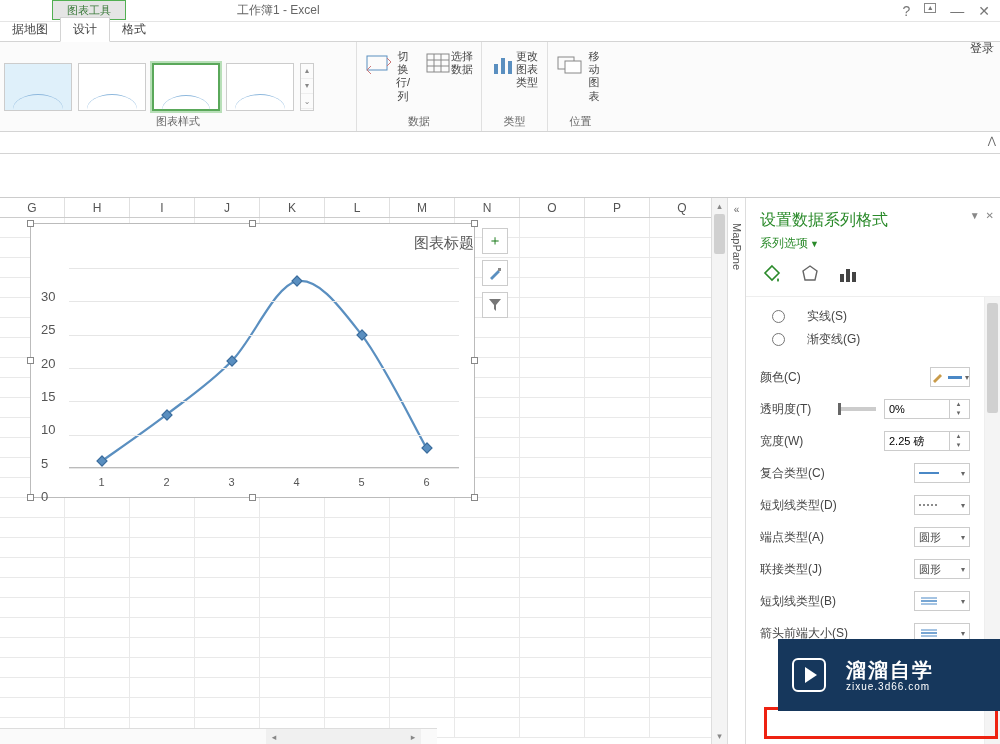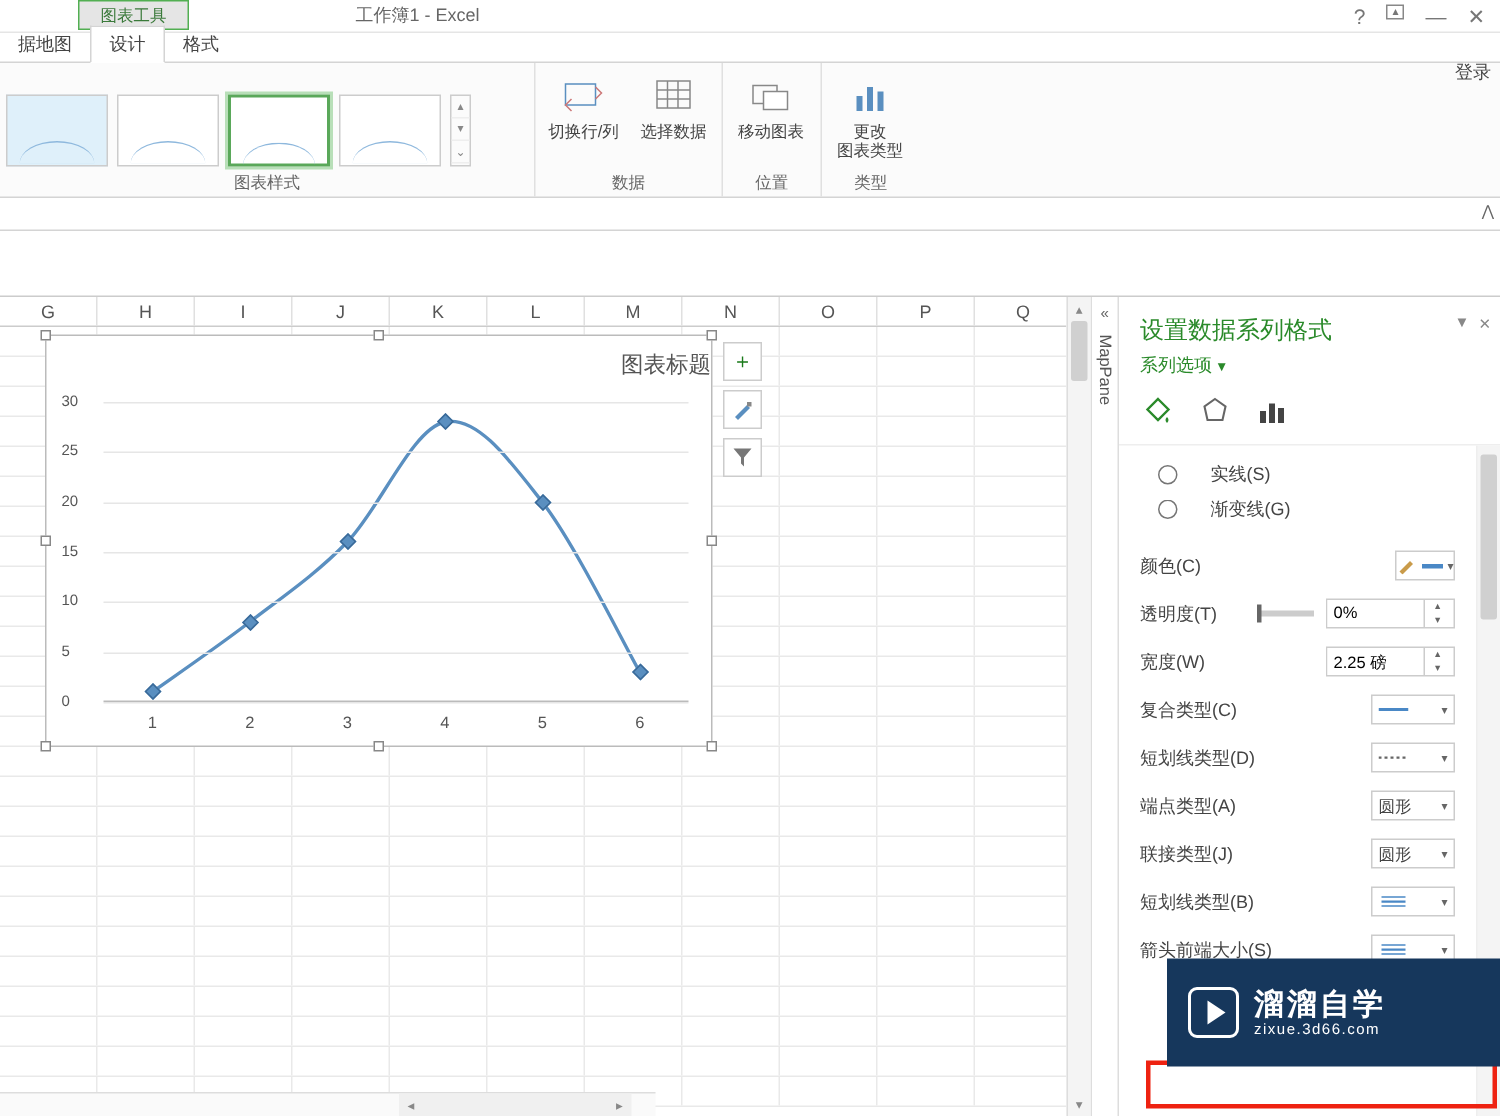--- a/index.html
+++ b/index.html
@@ -22,21 +22,21 @@
   .ribbon-body { height: 90px; background: #fbfbfb; border-bottom: 1px solid #d4d4d4; display: flex; }
   .styles-gallery { display: flex; align-items: center; padding: 6px 4px; flex: 0 0 356px; position: relative; }
   .style-thumb { width: 68px; height: 48px; border: 1px solid #ccc; background: #fff; margin-right: 6px; position: relative; }
   .style-thumb.active { border: 2px solid #5aa85a; box-shadow: 0 0 0 2px #b8dfb8; }
   .style-thumb::after { content:""; position:absolute; left:8px; right:8px; top:30px; height:14px; border-top:1px solid #8eb8dd; border-radius: 50% 50% 0 0 / 100% 100% 0 0; }
   .styles-dd { width: 14px; height: 48px; border: 1px solid #ccc; display:flex; flex-direction:column; }
   .styles-dd div { flex:1; display:flex; align-items:center; justify-content:center; color:#888; font-size:8px; border-bottom:1px solid #eee; }
   .group-label { position:absolute; bottom:2px; left:0; right:0; text-align:center; font-size:11px; color:#666; }
 
   .ribbon-group { border-left: 1px solid #e0e0e0; padding: 6px 8px 16px; position:relative; display:flex; gap:12px; align-items:flex-start; }
-  .ribbon-btn { display:flex; flex-direction:column; align-items:center; width:48px; cursor:pointer; }
+  .ribbon-btn { display:flex; flex-direction:row; width:48px; cursor:pointer; }
   .ribbon-btn .ic { width:32px; height:32px; display:flex; align-items:center; justify-content:center; position:relative; }
   .ribbon-btn .lbl { font-size:11px; text-align:center; line-height:1.2; margin-top:2px; }
 
   
   .toolbar-strip { height: 22px; border-bottom: 1px solid #d4d4d4; background:#fff; position:relative; }
   .toolbar-strip .collapse { position:absolute; right:4px; top:3px; font-size:10px; color:#666; cursor:pointer; }
 
   .blank-strip { height: 44px; border-bottom: 1px solid #ccc; }
 
   
@@ -49,21 +49,21 @@
   .grid .row .cell { flex:0 0 65px; border-right:1px solid #e9e9e9; }
 
   
   .chart-box { position:absolute; left:30px; top:25px; width:445px; height:275px; background:#fff; border:1px solid #bbb; }
   .chart-box .handle { position:absolute; width:7px; height:7px; background:#fff; border:1px solid #888; }
   .chart-box .h-nw{left:-4px;top:-4px;} .chart-box .h-n{left:50%;top:-4px;margin-left:-4px;} .chart-box .h-ne{right:-4px;top:-4px;}
   .chart-box .h-w{left:-4px;top:50%;margin-top:-4px;} .chart-box .h-e{right:-4px;top:50%;margin-top:-4px;}
   .chart-box .h-sw{left:-4px;bottom:-4px;} .chart-box .h-s{left:50%;bottom:-4px;margin-left:-4px;} .chart-box .h-se{right:-4px;bottom:-4px;}
   .chart-title { text-align:right; font-size:15px; color:#555; padding-top:10px; }
   .plot { position:absolute; left:38px; right:16px; top:44px; bottom:28px; }
-  .plot .y-tick { position:absolute; left:-28px; font-size:10px; color:#555; transform:translateY(-50%); }
+  .plot .y-tick { position:absolute; left:-28px; font-size:13px; color:#555; transform:translateY(-50%);margin-top:28px; }
   .plot .x-tick { position:absolute; bottom:-20px; font-size:11px; color:#555; transform:translateX(-50%); }
   .plot .hgrid { position:absolute; left:0; right:0; border-top:1px solid #e6e6e6; }
   .plot .axis-x { position:absolute; left:0; right:0; bottom:0; border-top:1px solid #bbb; }
   .plot svg { position:absolute; inset:0; }
   .marker { position:absolute; width:8px; height:8px; background:#5a8fc0; transform:translate(-50%,-50%) rotate(45deg); border:1px solid #3a6a99; }
 
   .chart-side-btns { position:absolute; left:482px; top:30px; display:flex; flex-direction:column; gap:6px; }
   .chart-side-btns .sb { width:26px; height:26px; border:1px solid #ccc; background:#fff; display:flex; align-items:center; justify-content:center; cursor:pointer; font-size:14px; color:#1a7a1a; }
 
   
@@ -94,21 +94,21 @@
   .format-pane .spin .spbtns { width:18px; border-left:1px solid #ccc; display:flex; flex-direction:column; }
   .format-pane .spin .spbtns span { flex:1; text-align:center; font-size:7px; color:#666; cursor:pointer; }
   .format-pane .ddbtn { width:56px; height:20px; border:1px solid #ccc; display:flex; align-items:center; justify-content:space-between; padding:0 4px; font-size:11px; cursor:pointer; background:#fff; }
   .format-pane .ddbtn .arr { font-size:8px; color:#666; }
   .format-pane .colorbtn { width:40px; height:20px; border:1px solid #ccc; display:flex; align-items:center; justify-content:center; gap:3px; cursor:pointer; background:#fff; }
   .format-pane .colorbtn .sw { width:14px; height:3px; background:#4a88c6; }
   .pane-vscroll { width:16px; border-left:1px solid #eee; background:#f4f4f4; position:relative; }
   .pane-vscroll .thumb { position:absolute; left:2px; right:2px; top:6px; height:110px; background:#d0d0d0; border-radius:2px; }
 
   
-  .watermark { position:absolute; right:0; bottom:33px; width:222px; height:72px; background:#16375c; color:#fff; display:flex; align-items:center; gap:10px; padding:0 14px; z-index:50; }
+  .watermark { position:absolute; right:0; bottom:33px; width:222px; height:72px; background:#16375c; color:#fff; display:flex; align-items:center; gap:20px; padding:0 14px; z-index:50; }
   .watermark .play { width:34px; height:34px; border:2px solid #fff; border-radius:6px; display:flex; align-items:center; justify-content:center; }
   .watermark .play span { display:block; width:0; height:0; border-left:12px solid #fff; border-top:8px solid transparent; border-bottom:8px solid transparent; margin-left:3px; }
   .watermark .t1 { font-size:20px; font-weight:bold; letter-spacing:2px; line-height:1.1; }
   .watermark .t2 { font-size:10px; letter-spacing:1px; }
   .red-box { position:absolute; right:2px; bottom:5px; width:234px; height:32px; border:3px solid #e21; z-index:49; }
 
   
   .bottom-strip { position:absolute; left:0; right:274px; bottom:0; height:16px; border-top:1px solid #ddd; background:#fafafa; }
   .bottom-strip .hscroll { position:absolute; left:266px; right:16px; top:0; bottom:0; background:#f0f0f0; }
   .bottom-strip .hscroll .lh,.bottom-strip .hscroll .rh{ position:absolute; top:0; width:16px; height:16px; text-align:center; font-size:9px; color:#888; line-height:16px; }
@@ -170,42 +170,42 @@
           </svg>
       </div>
       <div class="lbl">选择数据</div>
     </div>
     <div class="group-label">数据</div>
   </div>
 
   <div class="ribbon-group" style="flex:0 0 66px;">
     <div class="ribbon-btn">
       <div class="ic">
-        <svg width="28" height="24">
-            <rect x="2" y="5" width="16" height="12" fill="none" stroke="#888"></rect>
-            <rect x="9" y="9" width="16" height="12" fill="#fff" stroke="#888"></rect>
-          </svg>
-      </div>
-      <div class="lbl">移动图表</div>
-    </div>
-    <div class="group-label">位置</div>
-  </div>
-
-  <div class="ribbon-group" style="flex:0 0 66px;">
-    <div class="ribbon-btn">
-      <div class="ic">
         <svg width="26" height="24">
             <rect x="4" y="12" width="4" height="10" fill="#5a8fc0"></rect>
             <rect x="11" y="6" width="4" height="16" fill="#5a8fc0"></rect>
             <rect x="18" y="9" width="4" height="13" fill="#5a8fc0"></rect>
           </svg>
       </div>
       <div class="lbl"><span>更改</span><br><span>图表类型</span></div>
     </div>
     <div class="group-label">类型</div>
+  </div>
+
+  <div class="ribbon-group" style="flex:0 0 66px;">
+    <div class="ribbon-btn">
+      <div class="ic">
+        <svg width="28" height="24">
+            <rect x="2" y="5" width="16" height="12" fill="none" stroke="#888"></rect>
+            <rect x="9" y="9" width="16" height="12" fill="#fff" stroke="#888"></rect>
+          </svg>
+      </div>
+      <div class="lbl">移动图表</div>
+    </div>
+    <div class="group-label">位置</div>
   </div>
 </div>
 
 <div class="toolbar-strip">
   <span class="collapse">⋀</span>
 </div>
 <div class="blank-strip"></div>
 
 <div class="main">
   <div class="sheet-area">

